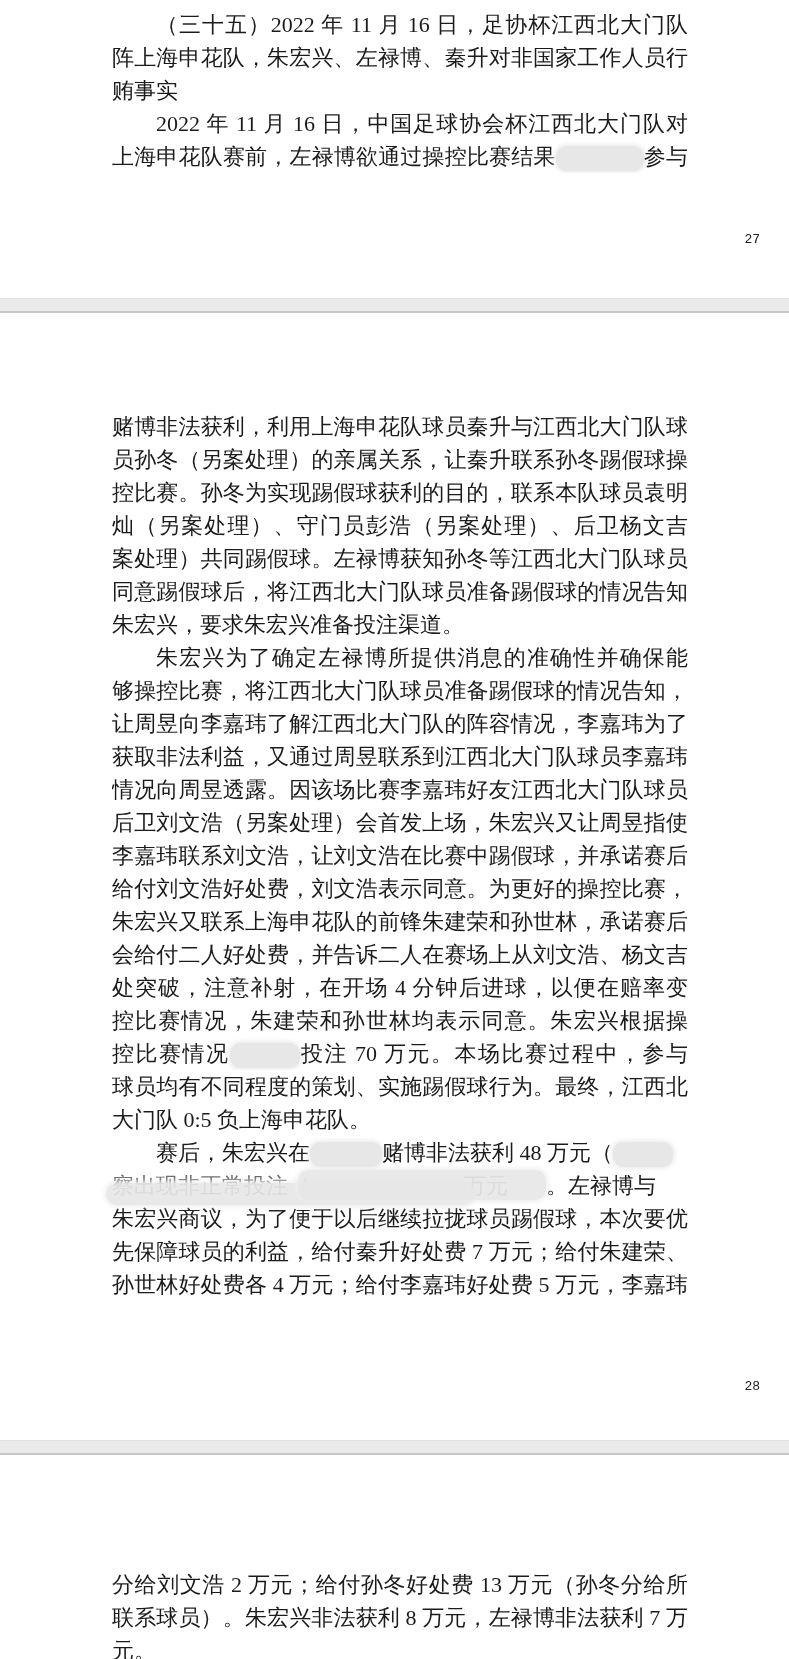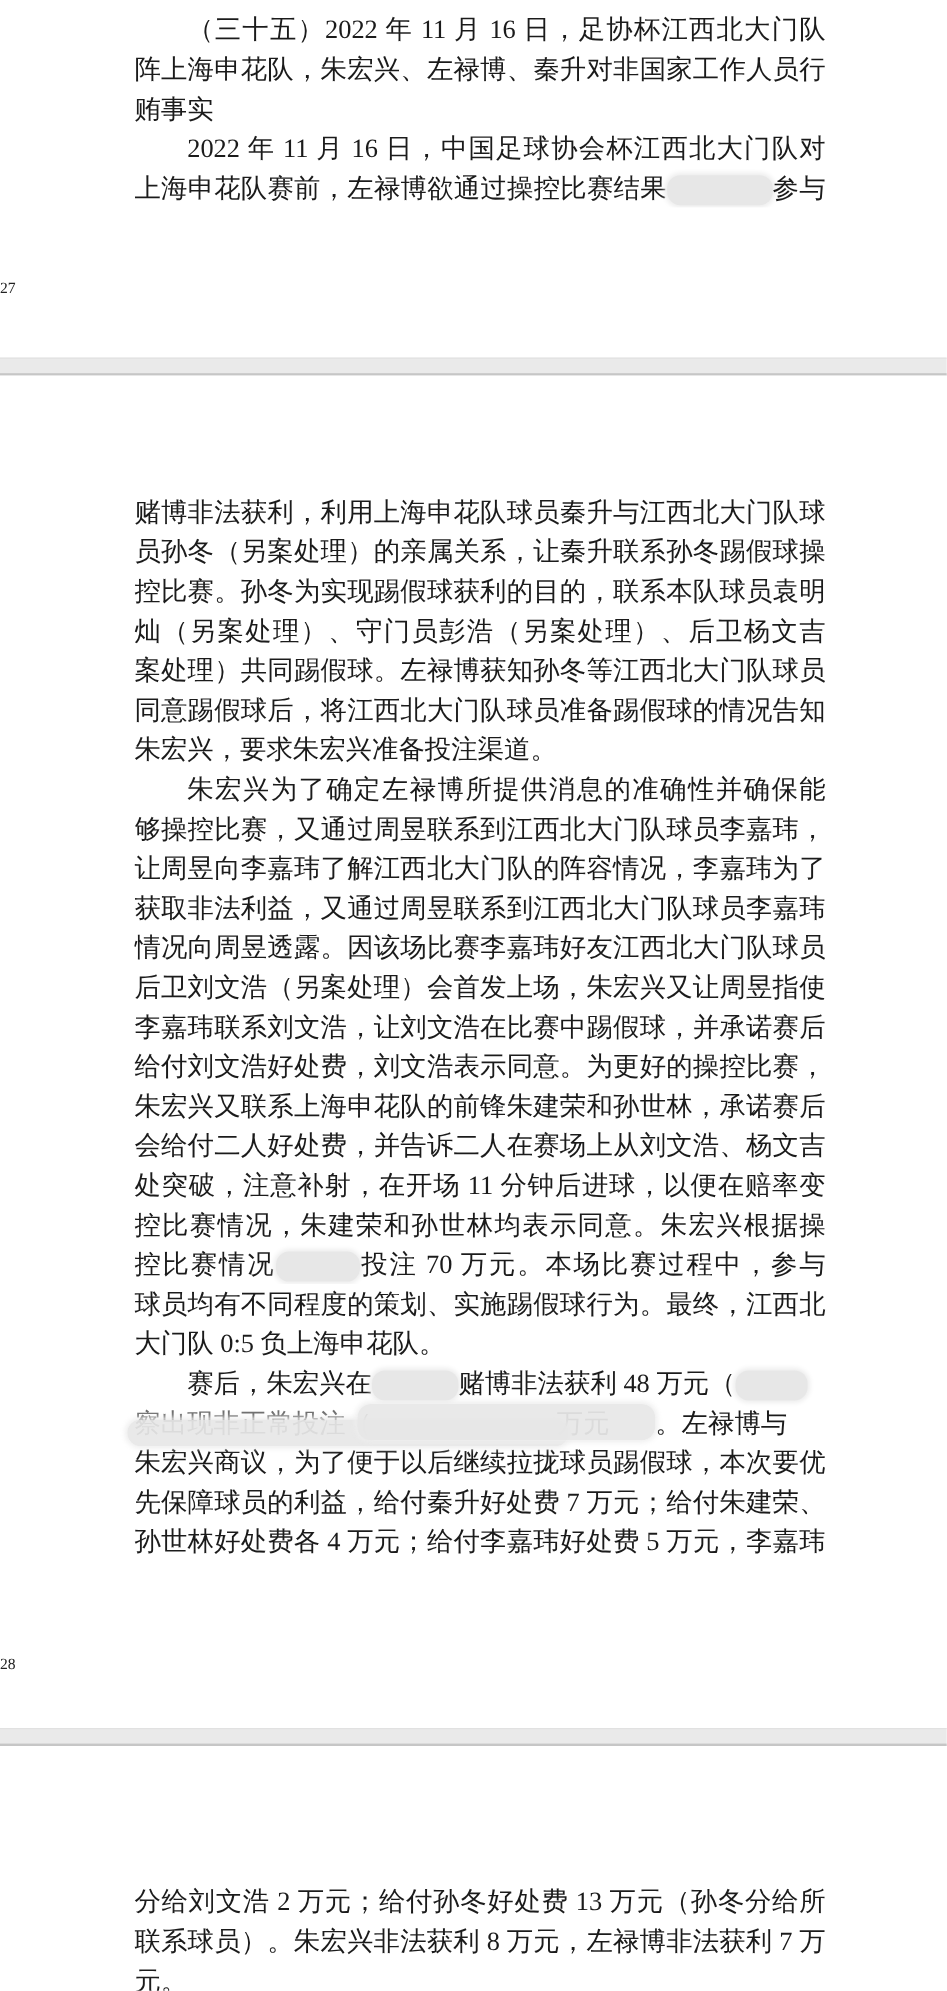--- a/index.html
+++ b/index.html
@@ -13,23 +13,23 @@
   .line{
     height:33px;line-height:33px;font-size:22px;
     white-space:nowrap;overflow:visible;
   }
   .just{
     white-space:normal;overflow:hidden;
     text-align:justify;text-align-last:justify;
   }
   .ind{text-indent:44px;}
   .pagenum{
-    position:absolute;left:0;width:760px;text-align:left;
+    position:absolute;left:0;width:760px;text-align:right;
     font-size:13px;line-height:18px;color:#222;
-    font-family:Liberation Serif, serif;
+    font-family:Liberation Mono, monospace;
   }
   .sep{
     position:absolute;left:0;width:789px;height:12px;
     background:#eaeaea;border-top:1px solid #e1e1e1;border-bottom:2px solid #c6c6c6;
   }
   .rd{
     display:inline-block;vertical-align:middle;height:25px;
     background:#e7e7e7;border-radius:11px;box-shadow:0 0 4px 2px #ededed;
   }
   .rdabs{
@@ -60,30 +60,30 @@
 <section class="page" style="top:313px;height:1007px;">
   <div class="textcol" style="top:97px;">
     <div class="line just">赌博非法获利，利用上海申花队球员秦升与江西北大门队球</div>
     <div class="line just">员孙冬（另案处理）的亲属关系，让秦升联系孙冬踢假球操</div>
     <div class="line just">控比赛。孙冬为实现踢假球获利的目的，联系本队球员袁明</div>
     <div class="line just">灿（另案处理）、守门员彭浩（另案处理）、后卫杨文吉（另</div>
     <div class="line just">案处理）共同踢假球。左禄博获知孙冬等江西北大门队球员</div>
     <div class="line just">同意踢假球后，将江西北大门队球员准备踢假球的情况告知</div>
     <div class="line">朱宏兴，要求朱宏兴准备投注渠道。</div>
     <div class="line just ind">朱宏兴为了确定左禄博所提供消息的准确性并确保能</div>
-    <div class="line just">够操控比赛，又通过周昱联系到江西北大门队球员李嘉玮，</div>
+    <div class="line just">够操控比赛，将江西北大门队球员准备踢假球的情况告知，</div>
     <div class="line just">让周昱向李嘉玮了解江西北大门队的阵容情况，李嘉玮为了</div>
     <div class="line just">获取非法利益，又通过周昱联系到江西北大门队球员李嘉玮</div>
     <div class="line just">情况向周昱透露。因该场比赛李嘉玮好友江西北大门队球员</div>
     <div class="line just">后卫刘文浩（另案处理）会首发上场，朱宏兴又让周昱指使</div>
     <div class="line just">李嘉玮联系刘文浩，让刘文浩在比赛中踢假球，并承诺赛后</div>
     <div class="line just">给付刘文浩好处费，刘文浩表示同意。为更好的操控比赛，</div>
     <div class="line just">朱宏兴又联系上海申花队的前锋朱建荣和孙世林，承诺赛后</div>
     <div class="line just">会给付二人好处费，并告诉二人在赛场上从刘文浩、杨文吉</div>
-    <div class="line just">处突破，注意补射，在开场 11 分钟后进球，以便在赔率变</div>
+    <div class="line just">处突破，注意补射，在开场 4 分钟后进球，以便在赔率变</div>
     <div class="line just">控比赛情况，朱建荣和孙世林均表示同意。朱宏兴根据操</div>
     <div class="line just">
       <span>控比赛情况</span><span class="rd" style="width:70px;"></span><span>投注 70 万元。本场比赛过程中，参与</span>
     </div>
     <div class="line just">球员均有不同程度的策划、实施踢假球行为。最终，江西北</div>
     <div class="line">大门队 0:5 负上海申花队。</div>
     <div class="line ind">
       <span>赛后，朱宏兴在</span><span class="rd" style="width:72px;"></span><span>赌博非法获利 48 万元（</span><span class="rd" style="width:60px;"></span>
     </div>
     <div class="line l24">

